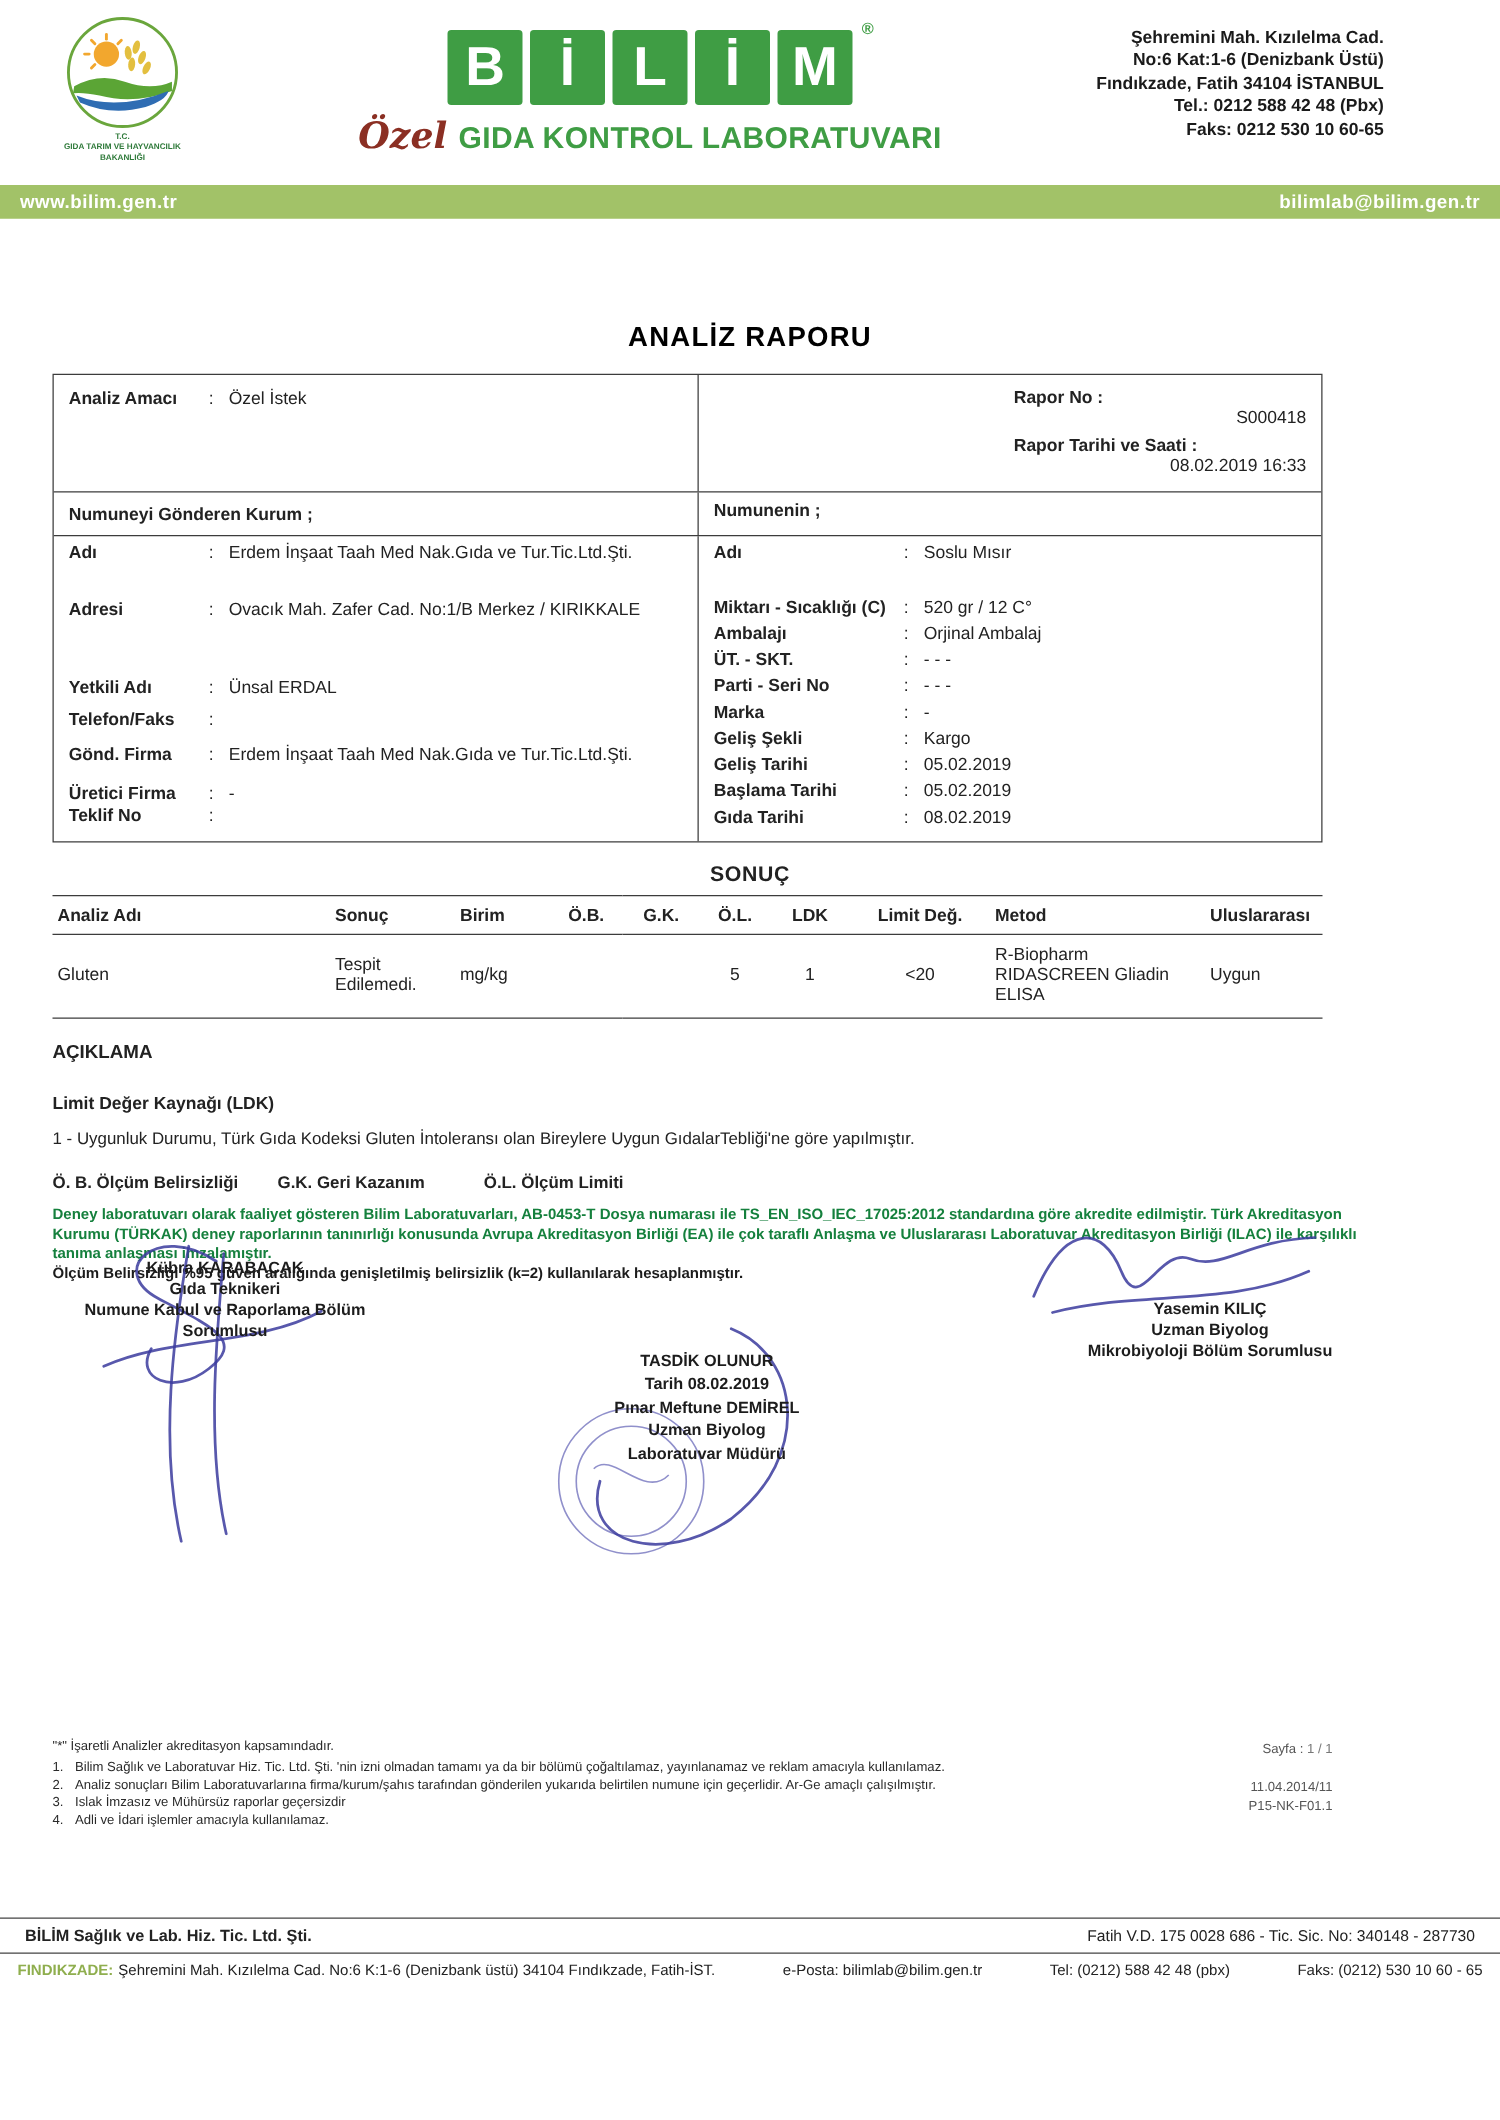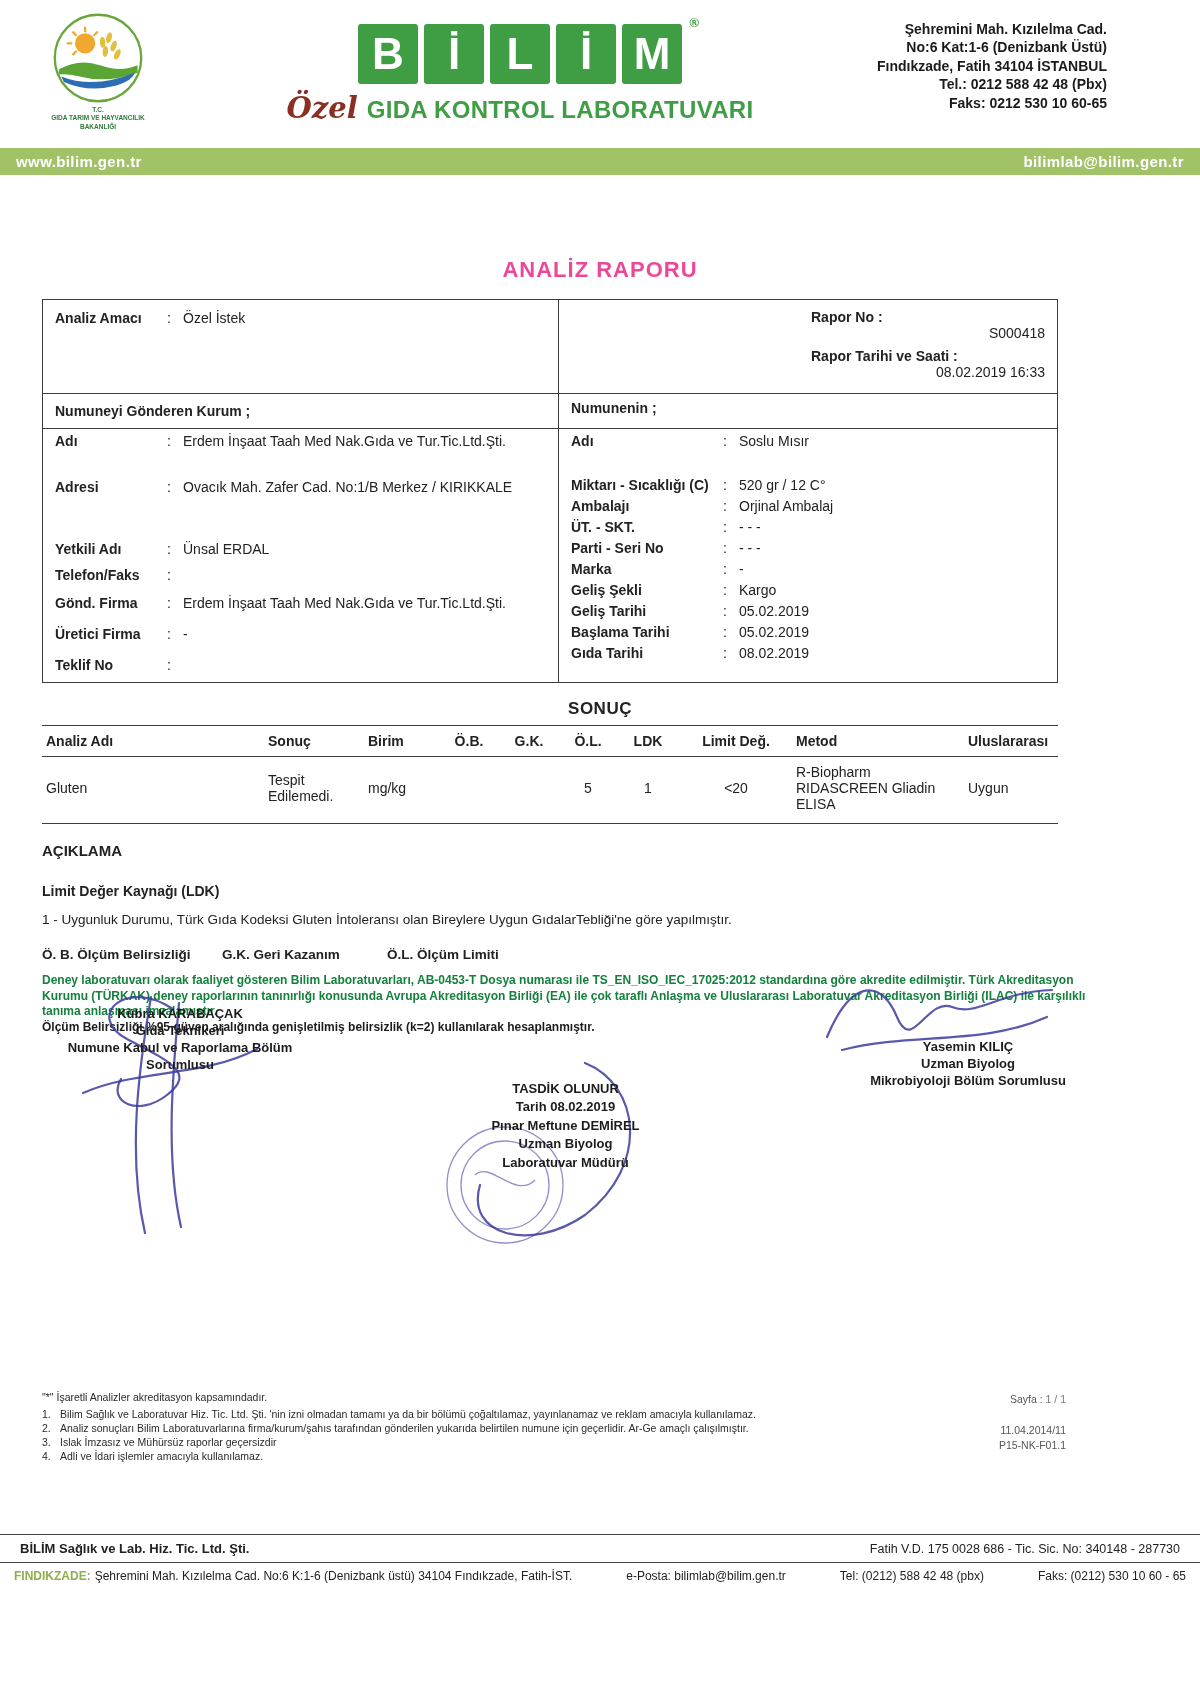--- a/index.html
+++ b/index.html
@@ -19,21 +19,21 @@
   .registered { position:absolute; right:-17px; top:-9px; color:#3f9d44; font-size:13px; font-weight:bold; }
   .brand-subtitle { margin-top:7px; display:flex; align-items:baseline; gap:9px; }
   .script { font-family:"DejaVu Serif", serif; font-style:italic; font-weight:bold; color:#8b2f23; font-size:29px; }
   .subtitle-rest { color:#3f9d44; font-size:24px; font-weight:bold; letter-spacing:0.3px; }
   .address { width:320px; padding-right:75px; padding-top:12px; text-align:right; font-size:14px; font-weight:600; line-height:1.32; color:#1a1a1a; }
 
   .green-bar { background:#a2c268; height:27px; display:flex; justify-content:space-between; align-items:center;
                padding:0 16px; color:#ffffff; font-weight:bold; font-size:15px; letter-spacing:0.4px; }
 
   
-  .report-title { margin-top:82px; text-align:center; font-size:22px; font-weight:bold; letter-spacing:1px; color:#ec4899; }
+  .report-title { margin-top:82px; text-align:center; font-size:22px; font-weight:bold; letter-spacing:1px; color:#000000; }
 
   
   .info-table { margin:16px 0 0 42px; width:1016px; border:1.5px solid #3c3c3c; font-size:14px; }
   .itr { display:flex; }
   .itr.bordered { border-bottom:1.5px solid #3c3c3c; }
   .ic-left { width:516px; border-right:1.5px solid #3c3c3c; padding:9px 12px; }
   .ic-right { flex:1; padding:6px 12px; }
   .drow { display:flex; line-height:18px; }
   .dlabel { width:112px; font-weight:bold; flex-shrink:0; }
   .dcolon { width:16px; flex-shrink:0; }
@@ -42,21 +42,21 @@
   .rline { display:flex; margin:3px 0 7px;flex-direction:column; }
   .rlabel { font-weight:bold; margin-left:240px; flex:1; }
   .rvalue { text-align:right; }
   .kurum { font-weight:bold; }
   .left-details { padding-top:3px; padding-bottom:8px; }
   .left-details .drow:nth-child(1) { margin-bottom:28px; }
   .left-details .drow:nth-child(2) { margin-bottom:44px; }
   .left-details .drow:nth-child(3) { margin-bottom:8px; }
   .left-details .drow:nth-child(4) { margin-bottom:10px; }
   .left-details .drow:nth-child(5) { margin-bottom:13px; }
-  .left-details .drow:nth-child(6) { margin-bottom:13px; }
+  .left-details .drow:nth-child(6) { }
   .right-details { padding-top:3px; padding-bottom:8px; }
   .right-details .drow { margin-bottom:3px; }
   .right-details .drow:nth-child(1) { margin-bottom:26px; }
 
   
   .sonuc-title { text-align:center; font-weight:bold; font-size:17px; margin:16px 0 6px; letter-spacing:0.5px; }
   .results { margin-left:42px; width:1016px; }
   .results table { width:100%; border-collapse:collapse; font-size:14px;
                    border-top:1.5px solid #3c3c3c; border-bottom:1.5px solid #3c3c3c; }
   .results th { border-bottom:1.5px solid #3c3c3c; padding:7px 4px; font-weight:bold; text-align:left; }

